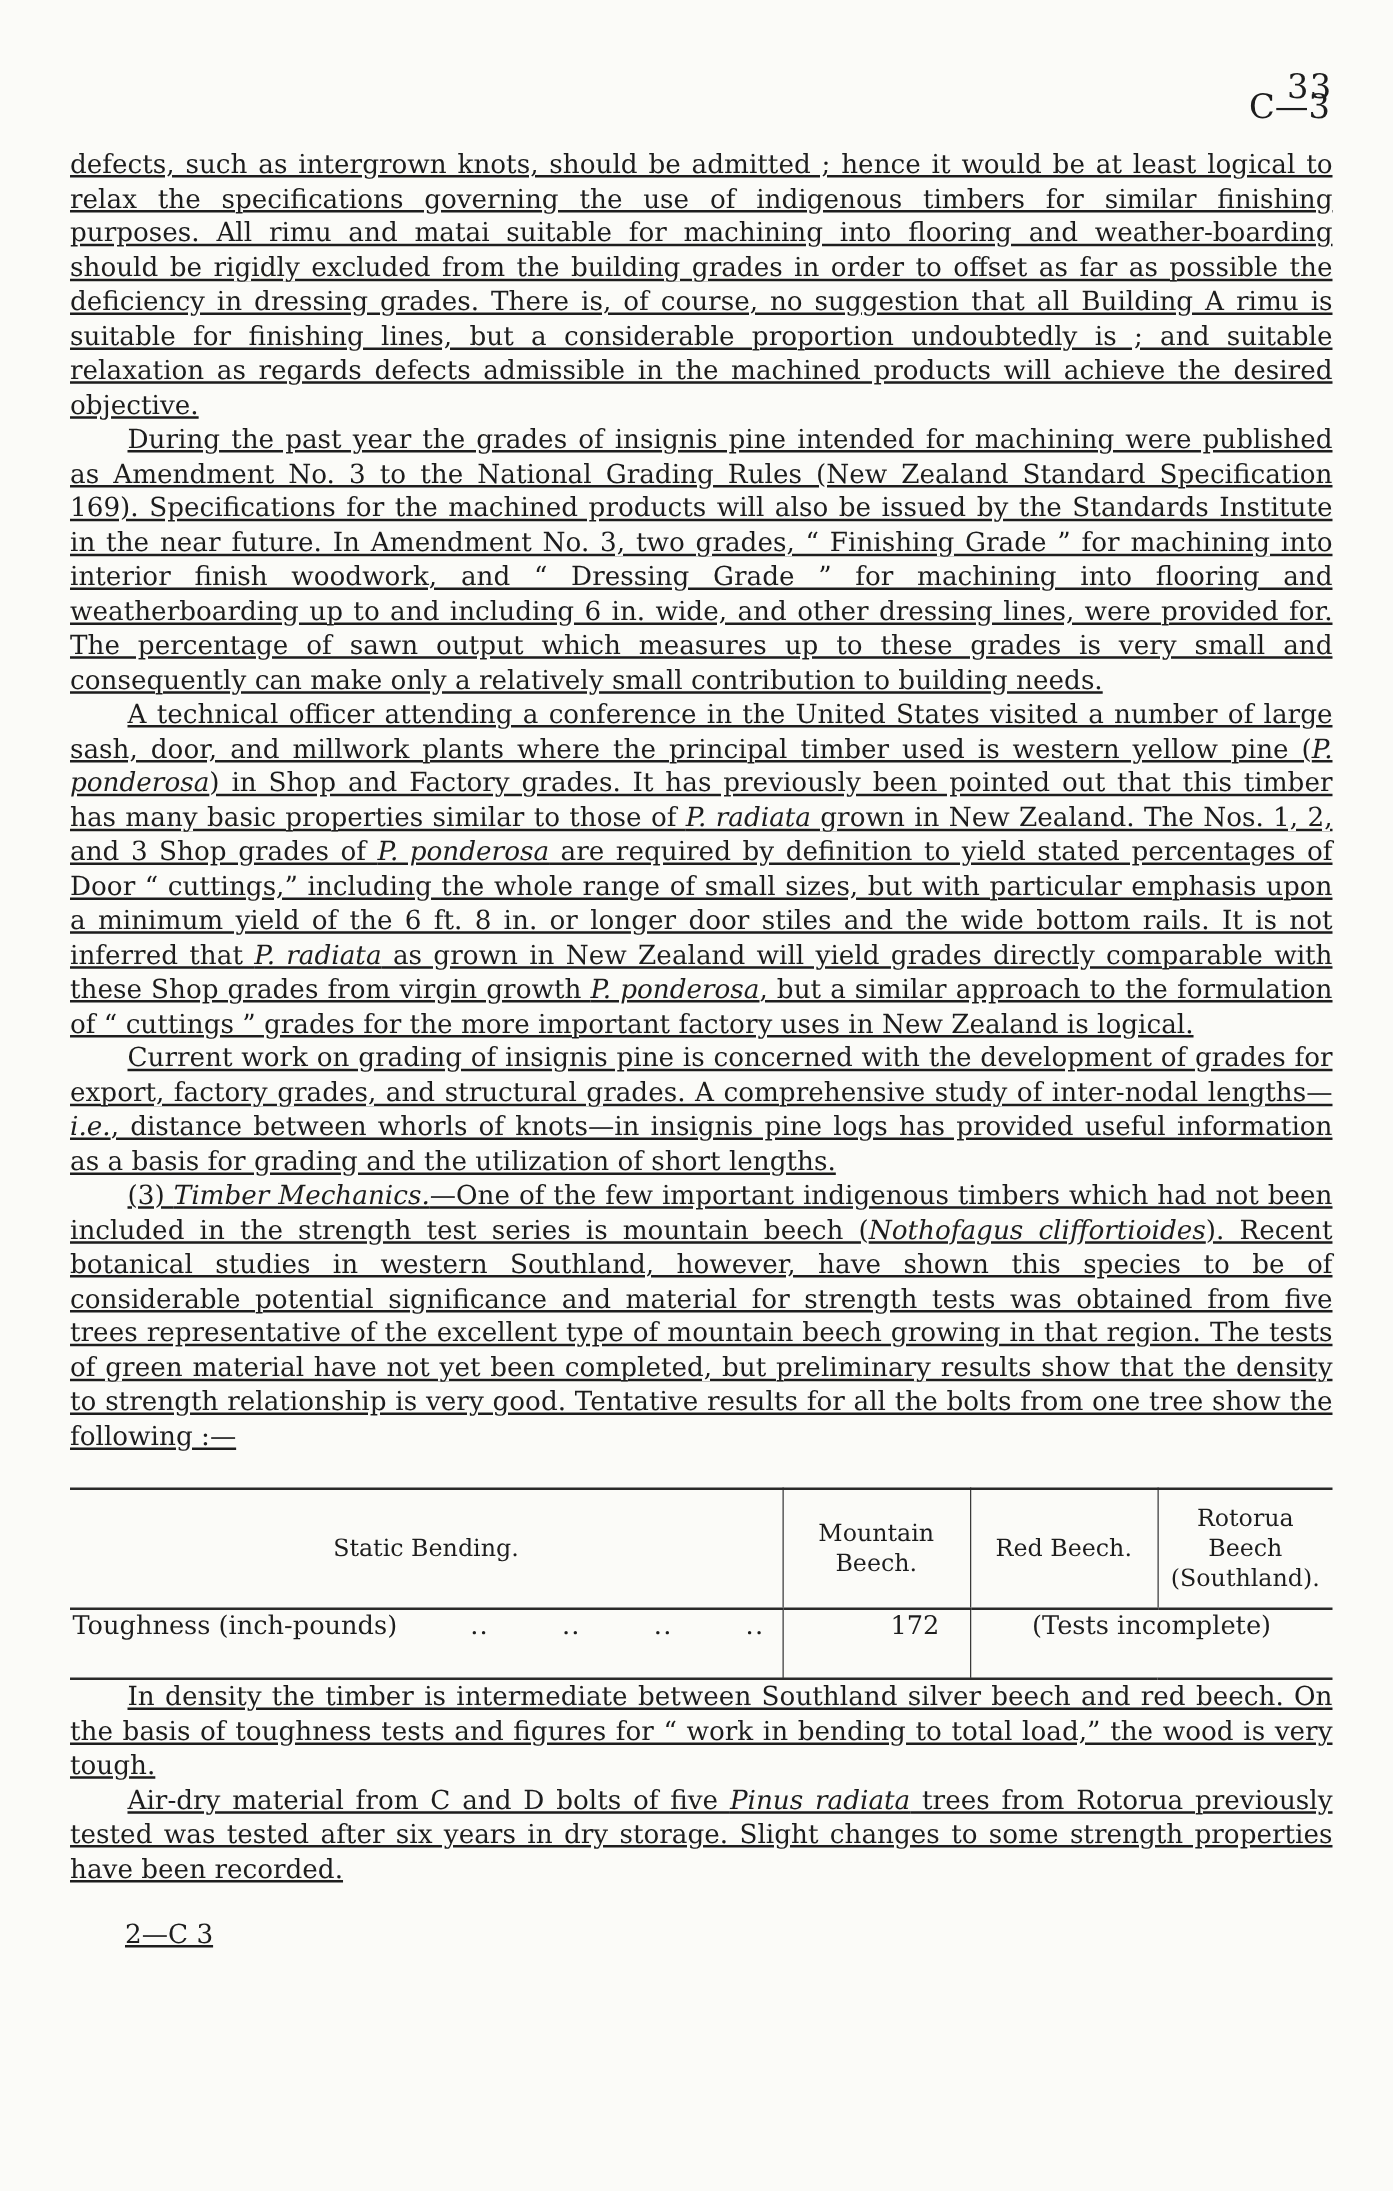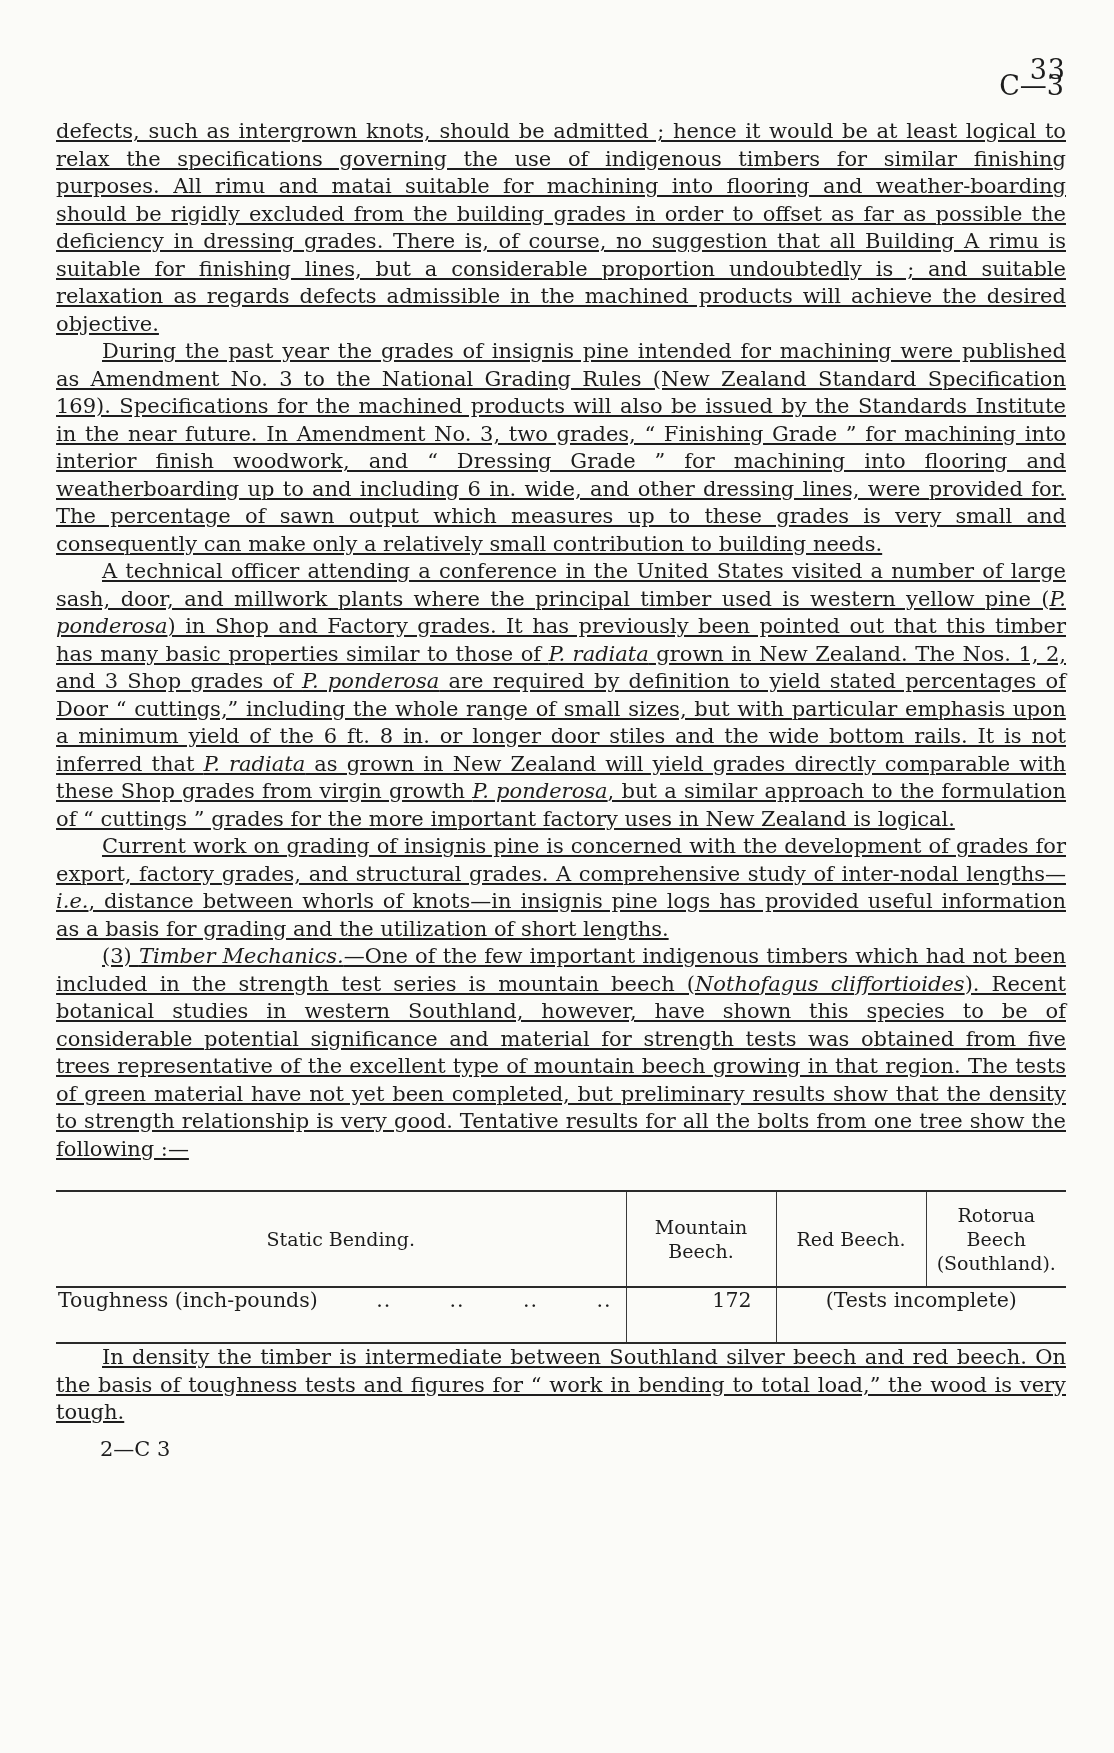--- a/index.html
+++ b/index.html
@@ -49,21 +49,21 @@
     vertical-align: top;
   }
   .results tbody tr.first td { padding-top: 17px; }
   .results tbody tr.last td  { padding-bottom: 30px; }
   .results td.label-cell { text-align: left; padding: 0 14px 0 2px; }
   .results tbody tr.first td.label-cell { padding-top: 17px; }
   .label-flex { display: flex; justify-content: space-between; align-items: baseline; }
   .dots { letter-spacing: 1px; }
   .results td.span-cell { text-align: center; padding: 0; }
 
-  .footer { margin-top: 10px; padding-left: 44px; font-size: 21px; }
+  .footer { margin-top: 26px; padding-left: 44px; font-size: 21px; text-decoration: underline; }
 </style>
 </head>
 <body>
 
 <div class="page">
 
   <div class="page-head">
     <div class="page-num">33</div>
     <div class="report-code">C—3</div>
   </div>
@@ -107,19 +107,20 @@
             </div>
           </td>
           <td class="vline">172</td>
           <td class="vline span-cell" colspan="2">(Tests incomplete)</td>
         </tr>
       </tbody>
     </table>
 
     <div id="below">
         <p class="para"><span>In density the timber is intermediate between Southland silver beech and red beech.  On the basis of toughness tests and figures for “ work in bending to total load,” the wood is very tough.</span></p>
+        <p class="para"><span>Air-dry material from C and D bolts of five </span><em>Pinus radiata</em><span> trees from Rotorua previously tested was tested after six years in dry storage.  Slight changes to some strength properties have been recorded.</span></p>
       </div>
 
   </div>
 
   <div class="footer">2—C 3</div>
 
 </div>
 
 </body></html>

